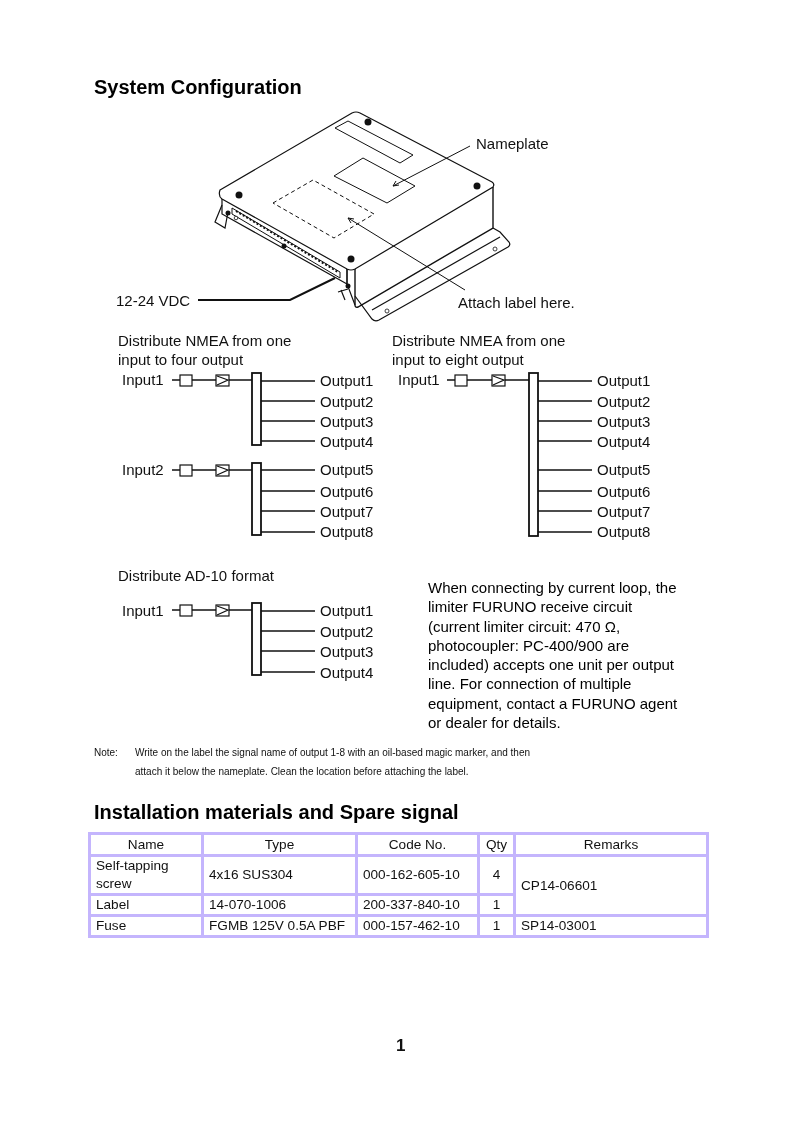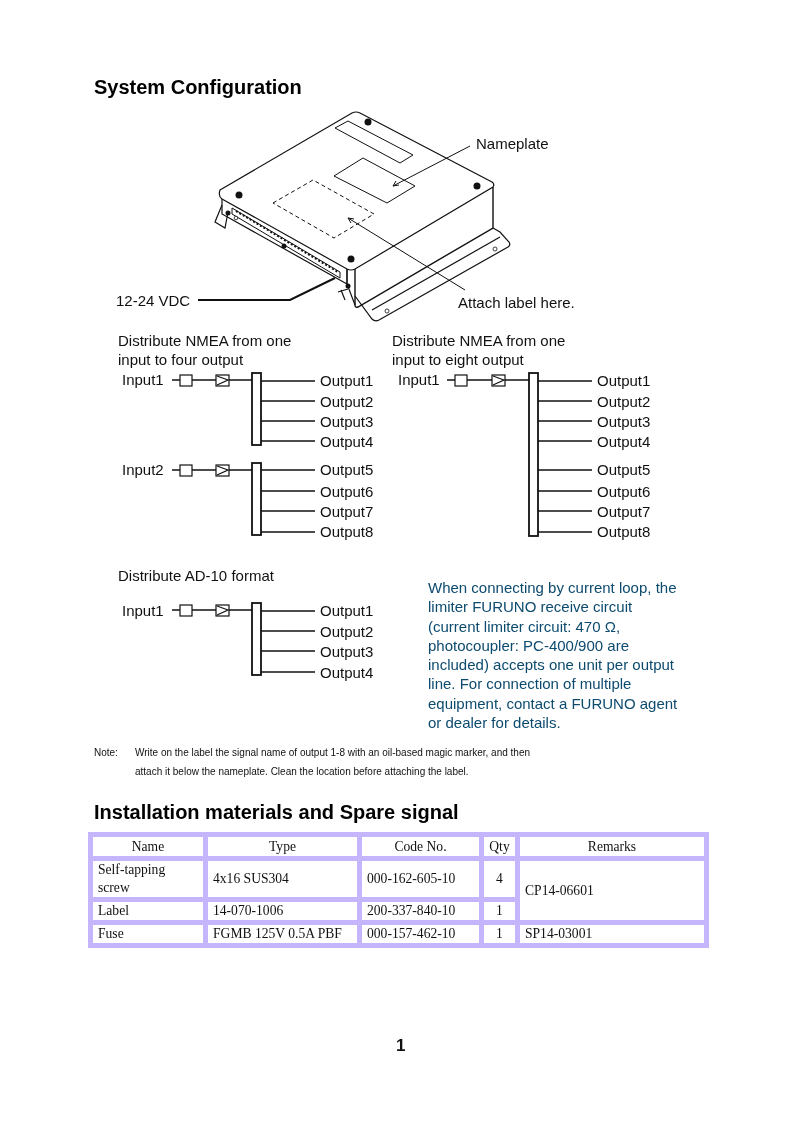--- a/index.html
+++ b/index.html
@@ -1,25 +1,25 @@
 <!DOCTYPE html>
 <html><head>
 <meta charset="utf-8">
 <style>
   html, body { margin: 0; padding: 0; background: #ffffff; }
   body { width: 793px; height: 1122px; position: relative; overflow: hidden;
          font-family: "Liberation Sans", sans-serif; color: #111; }
   h1.sec { position: absolute; margin: 0; font-weight: bold; font-size: 20px; color: #000; }
   .lbl { position: absolute; font-size: 15px; color: #111; white-space: nowrap; line-height: 18px; }
-  .txt { position: absolute; font-size: 15px; line-height: 19.3px; color: #0c4a6e; }
+  .txt { position: absolute; font-size: 15px; line-height: 19.3px; color: #000000; }
   .note { position: absolute; font-size: 10px; line-height: 19px; color: #111; }
   svg.diagram { position: absolute; left: 0; top: 0; }
   table.parts { position: absolute; left: 88px; top: 832px; width: 621px; border-collapse: collapse;
                 font-size: 13.6px; color: #111; }
-  table.parts th, table.parts td { border: 5px solid #c4b5fd; padding: 0 5px; line-height: 18px; vertical-align: middle; font-family: Liberation Serif, serif; }
+  table.parts th, table.parts td { border: 3px solid #c4b5fd; padding: 0 5px; line-height: 18px; vertical-align: middle; }
   table.parts th { font-weight: normal; text-align: center; height: 19px; }
   table.parts td.c { text-align: center; }
   .pagenum { position: absolute; left: 396px; top: 1036px; font-size: 17px; font-weight: bold; }
 </style>
 </head>
 <body>
 
 <h1 class="sec" style="left:94px; top:76px;">System Configuration</h1>
 
 <svg class="diagram" width="793" height="1122">

